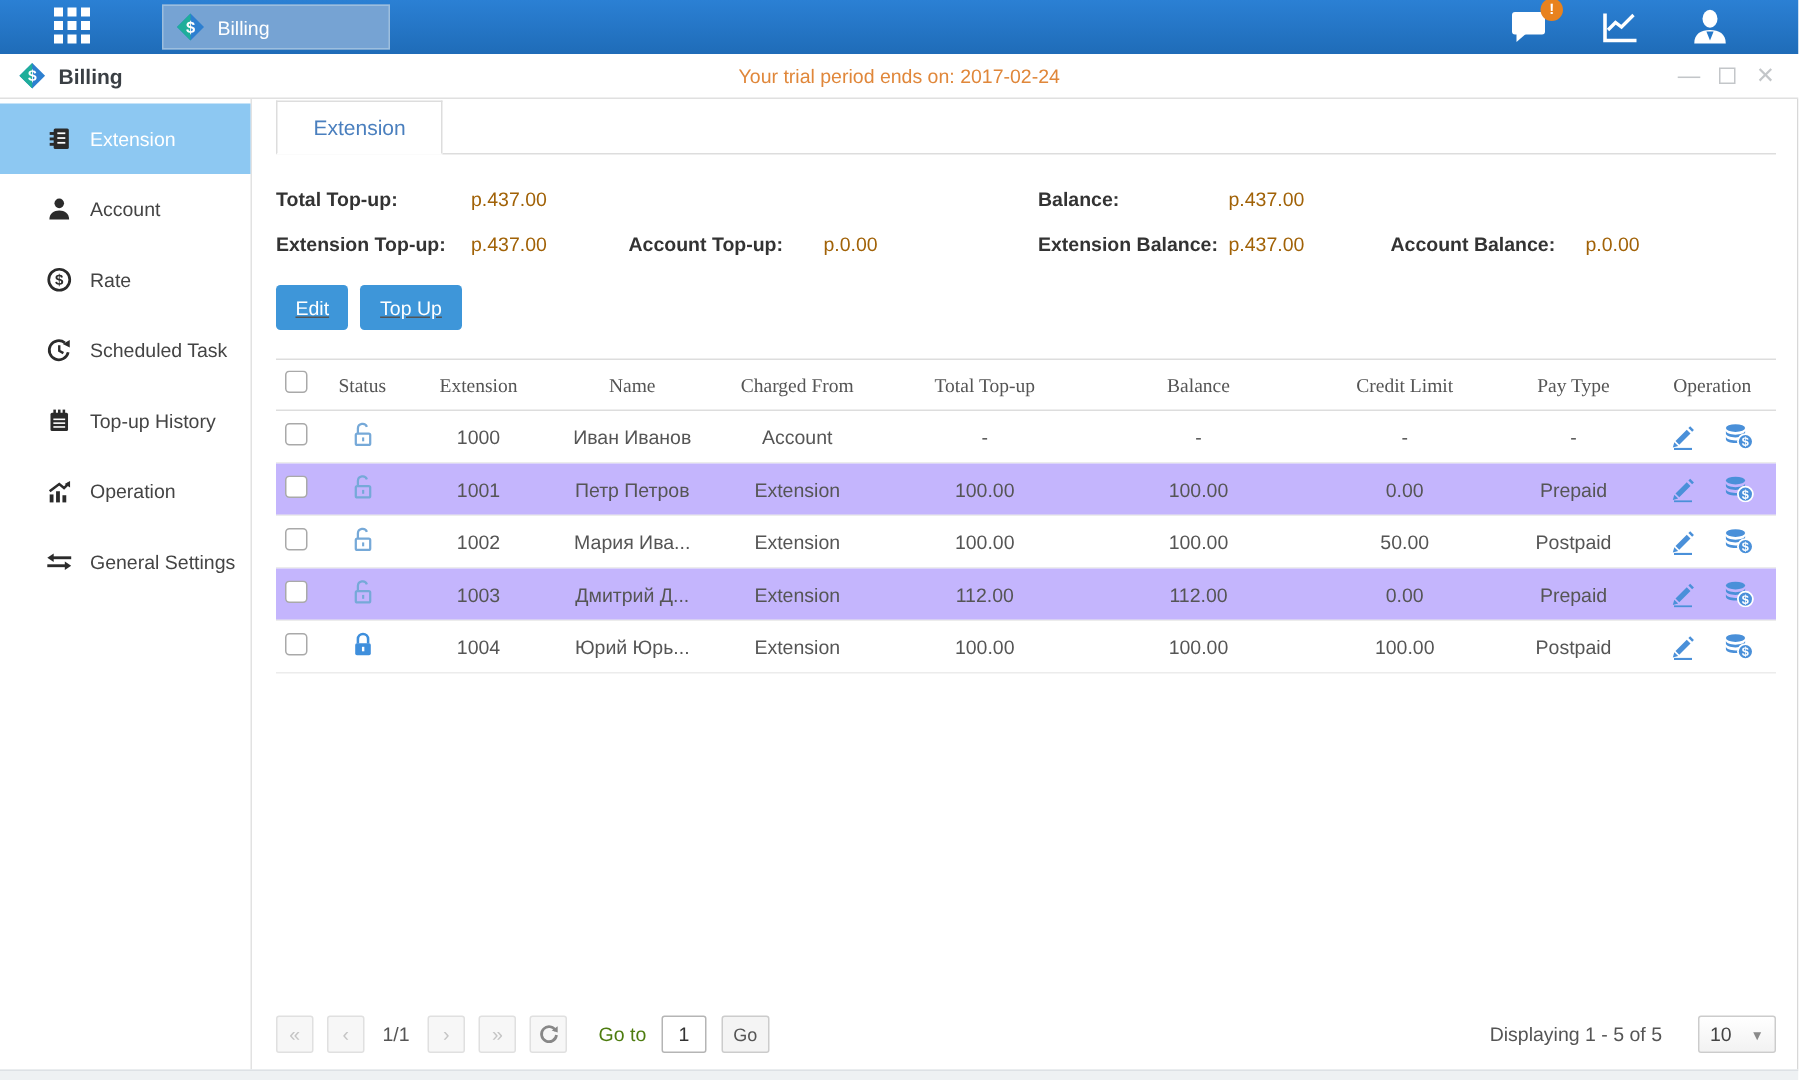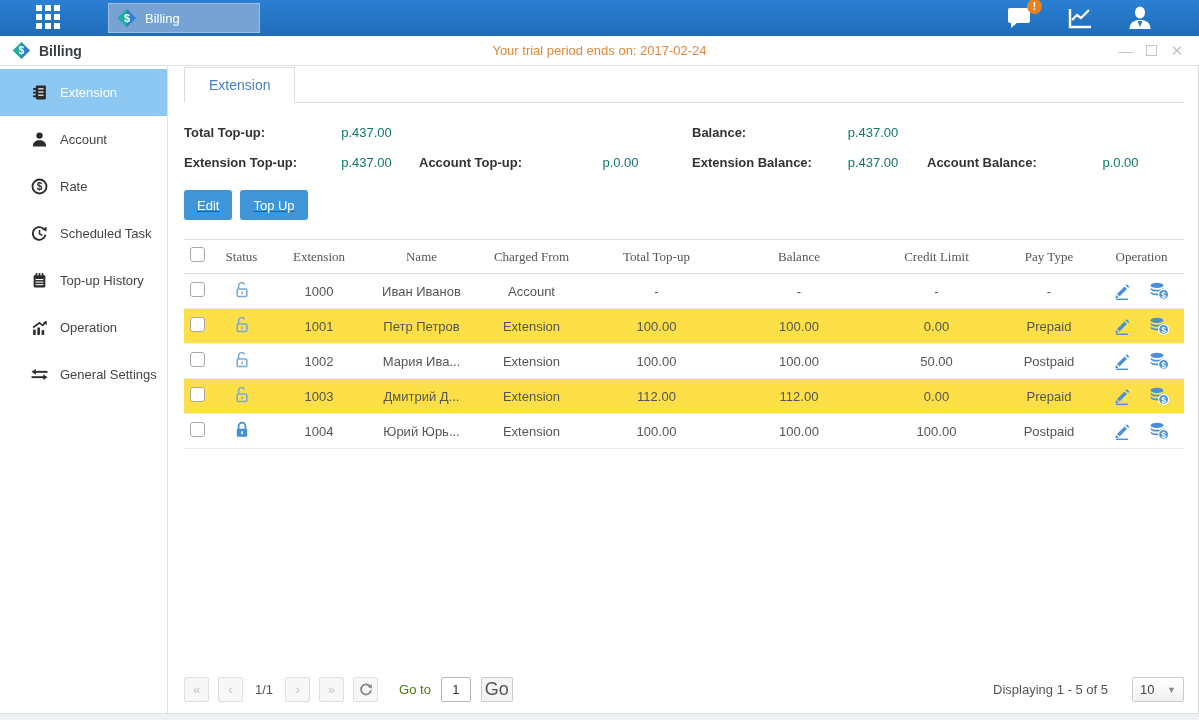--- a/index.html
+++ b/index.html
@@ -37,30 +37,30 @@
   
   .content { flex:1; display:flex; flex-direction:column; padding:0 14px 0 16px; min-width:0; }
   .tabstrip { border-bottom:1px solid #ddd; margin:0 0 0 0; padding-top:1px; }
   .tab { display:inline-block; background:#fff; border:1px solid #ddd; border-bottom:1px solid #fff; margin-bottom:-1px; padding:9px 24px; color:#4a7fbe; font-size:14px; cursor:pointer; }
 
   .summary { display:flex; margin-top:22px; }
   .sum-grid { display:grid; row-gap:15px; align-items:baseline; }
   .sum-left  { grid-template-columns:130px 105px 130px 1fr; width:508px; flex-shrink:0; }
   .sum-right { grid-template-columns:127px 108px 130px 1fr; flex:1; }
   .sum-label { font-weight:bold; color:#333; }
-  .sum-value { color:#0f766e;text-align:center; }
+  .sum-value { color:#a16207; }
 
   .btn-row { margin-top:20px; display:flex; gap:8px;text-decoration:underline; }
   .btn-blue { background:#3e96d9; color:#fff; border:none; border-radius:3px; height:30px; padding:0 13px; font-size:13px; font-family:"Liberation Sans",sans-serif; cursor:pointer; }
 
   
   .table { margin-top:19px; }
   .t-row { display:flex; align-items:center; height:35px; border-bottom:1px solid #ececec; }
   .t-head { border-top:1px solid #ddd; border-bottom:1px solid #ddd; color:#555;font-family:Liberation Serif, serif; }
-  .t-row.alt { background:#fde047; }
+  .t-row.alt { background:#c4b5fd; }
   .cell { text-align:center; overflow:hidden; white-space:nowrap; }
   .c-check { width:30px; text-align:left; padding-left:6px; }
   .c-status { width:55px; }
   .c-ext { width:100px; }
   .c-name { width:105px; }
   .c-charged { width:115px; }
   .c-topup { width:135px; }
   .c-balance { width:150px; }
   .c-credit { width:125px; }
   .c-paytype { width:100px; }
@@ -69,21 +69,21 @@
   .op-icon { cursor:pointer; display:flex; }
 
   
   .spacer { flex:1; }
   .pager { display:flex; align-items:center; margin-bottom:11px; }
   .pg-btn { width:25px; height:25px; background:#f7f7f7; border:1px solid #e0e0e0; border-radius:2px; color:#c5c5c5; display:flex; align-items:center; justify-content:center; font-size:13px; margin-right:9px; cursor:pointer; }
   .pg-indicator { color:#555; margin:0 12px 0 3px; }
   .pg-refresh { color:#888; }
   .goto-label { margin:0 10px 0 12px; color:#4d7c0f; }
   .goto-input { width:30px; height:25px; border:1px solid #b5b5b5; border-radius:2px; text-align:center; font-size:13px; color:#333; font-family:"Liberation Sans",sans-serif; }
-  .go-btn { width:32px; height:25px; margin-left:10px; background:#f4f4f4; border:1px solid #ccc; border-radius:2px; color:#555; font-size:18px; font-family:"Liberation Sans",sans-serif; cursor:pointer; }
+  .go-btn { width:32px; height:25px; margin-left:10px; background:#f4f4f4; border:1px solid #ccc; border-radius:2px; color:#555; font-size:12px; font-family:"Liberation Sans",sans-serif; cursor:pointer; }
   .pager-right { margin-left:auto; display:flex; align-items:center; gap:24px; }
   .displaying { color:#555; }
   .page-size { width:52px; height:25px; border:1px solid #ccc; border-radius:2px; background:linear-gradient(#fff,#f2f2f2); display:flex; align-items:center; justify-content:space-between; padding:0 7px; cursor:pointer; color:#444; }
   .caret { color:#8a8a8a; font-size:9px; }
 
   .footer-strip { position:absolute; left:0; bottom:0; width:100%; height:7px; background:#eef1f3; border-top:1px solid #dde1e5; }
 </style>
 </head>
 <body>
 

